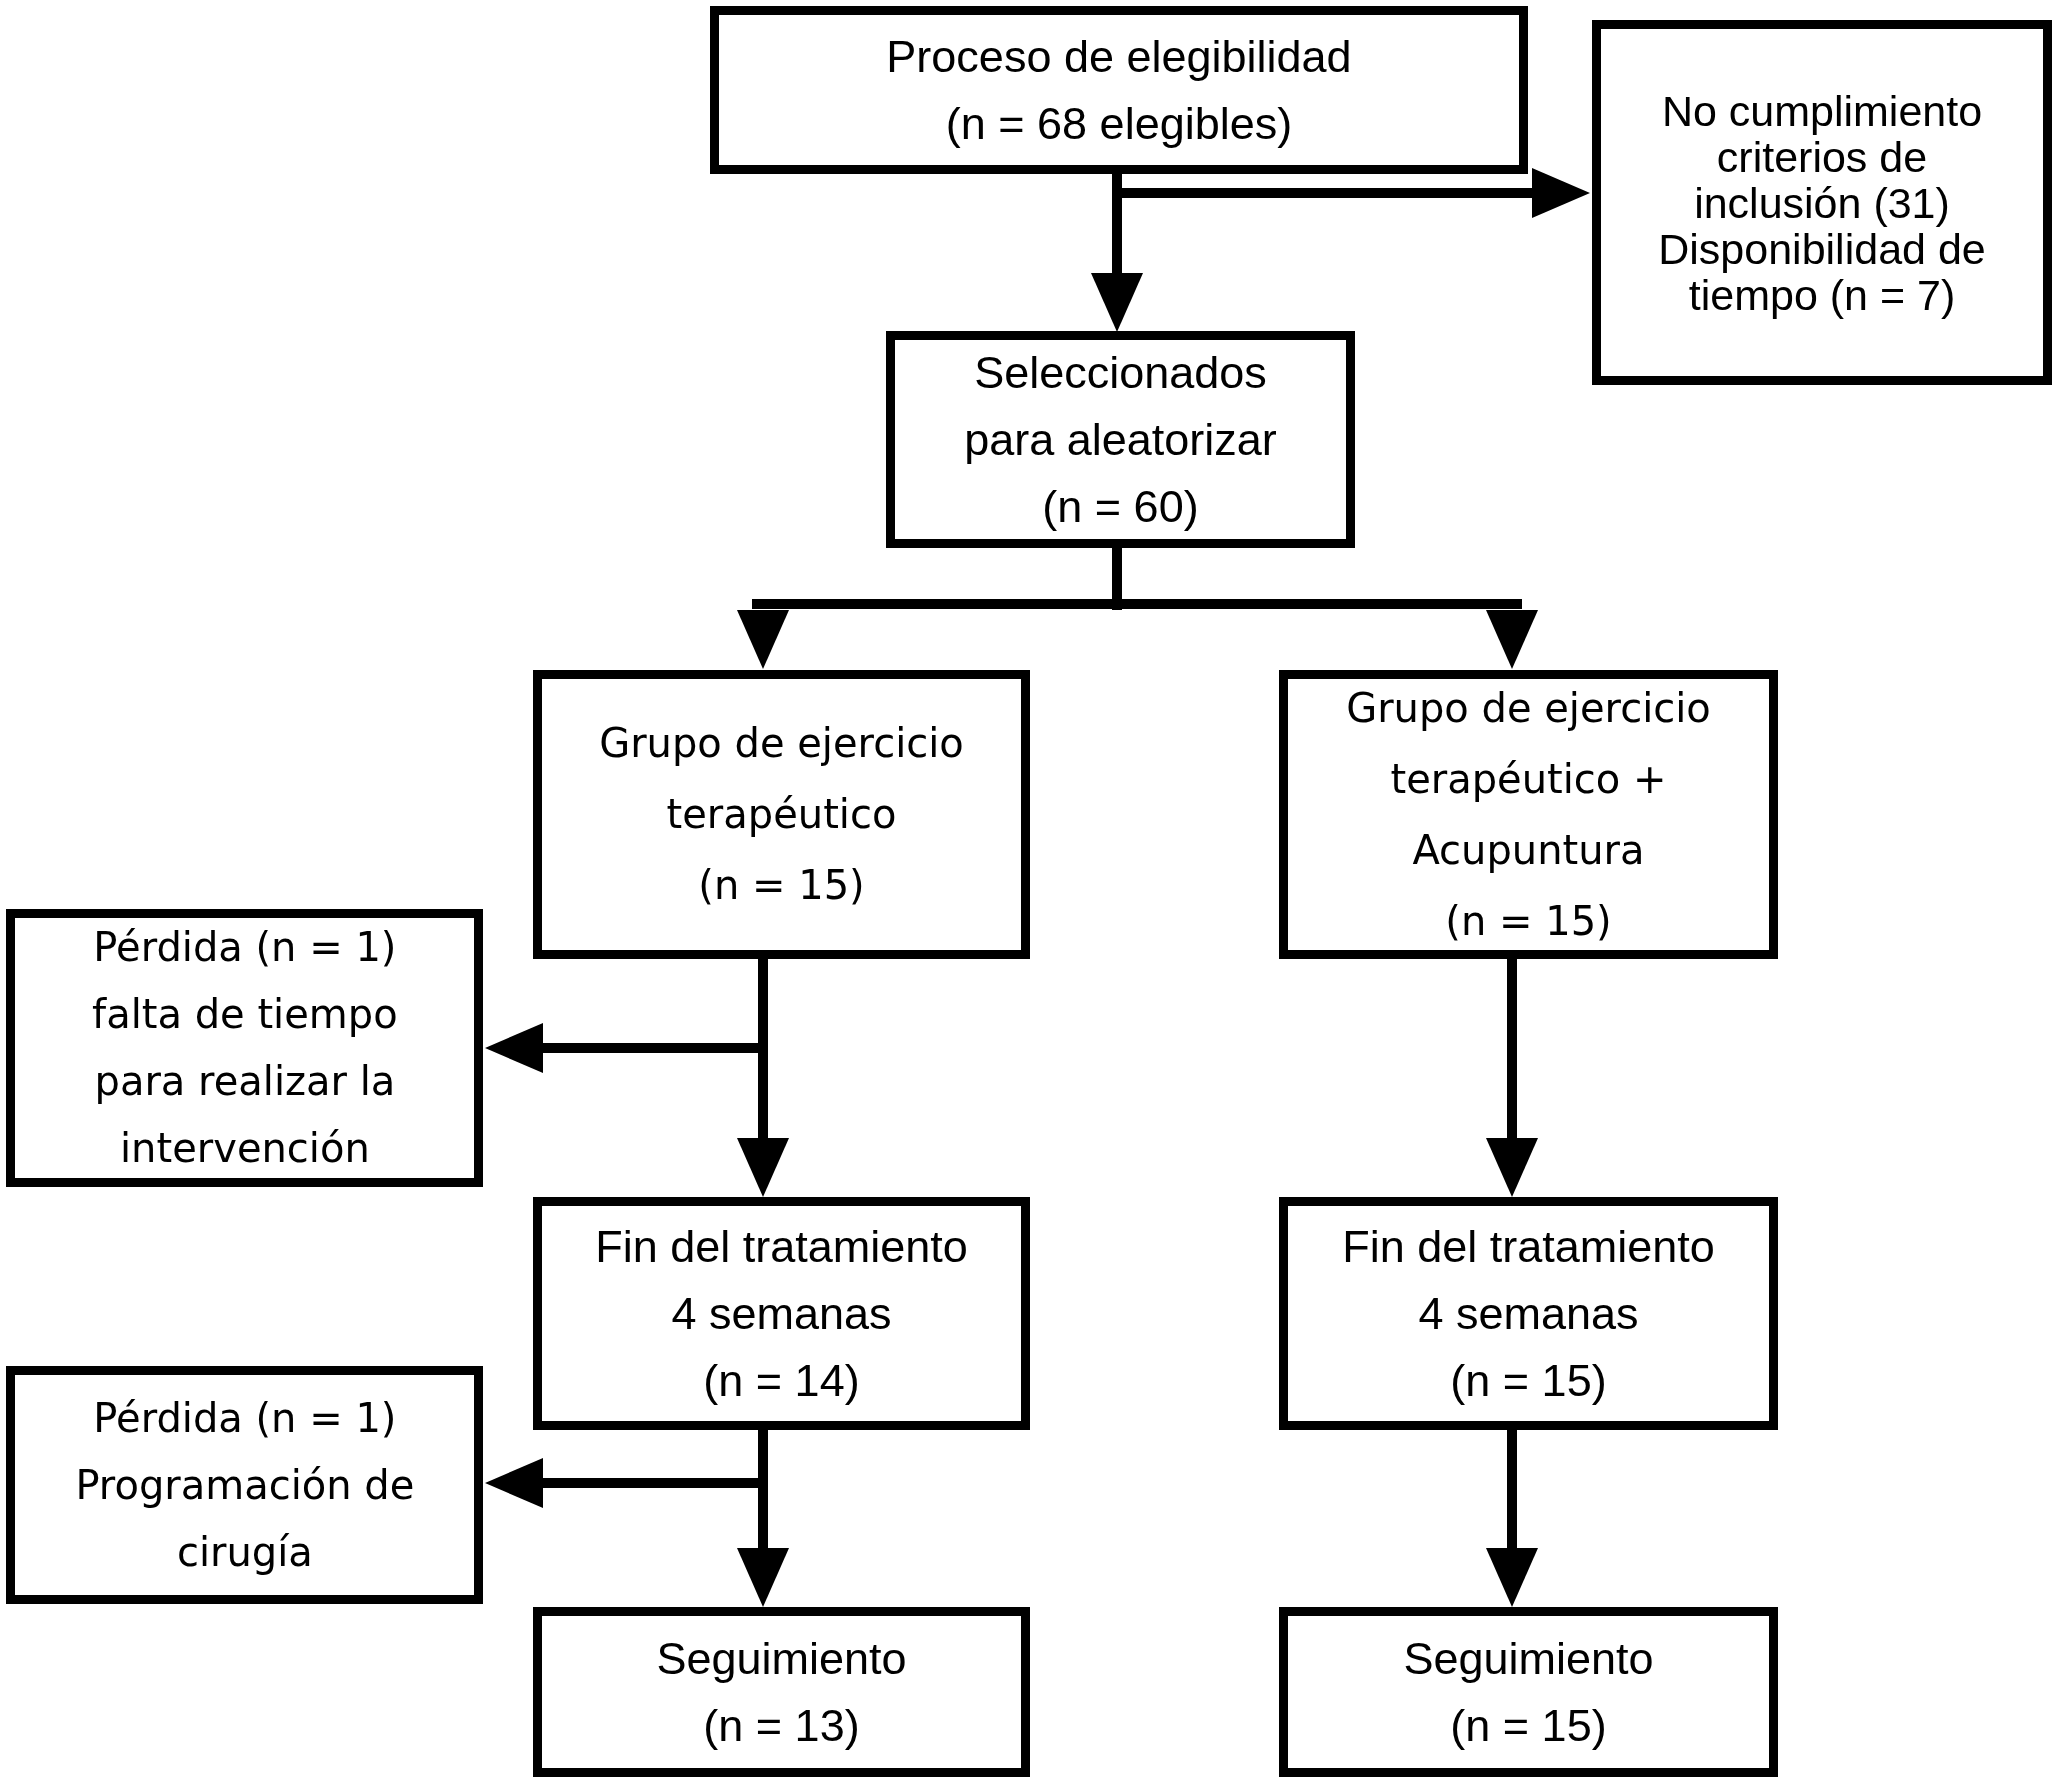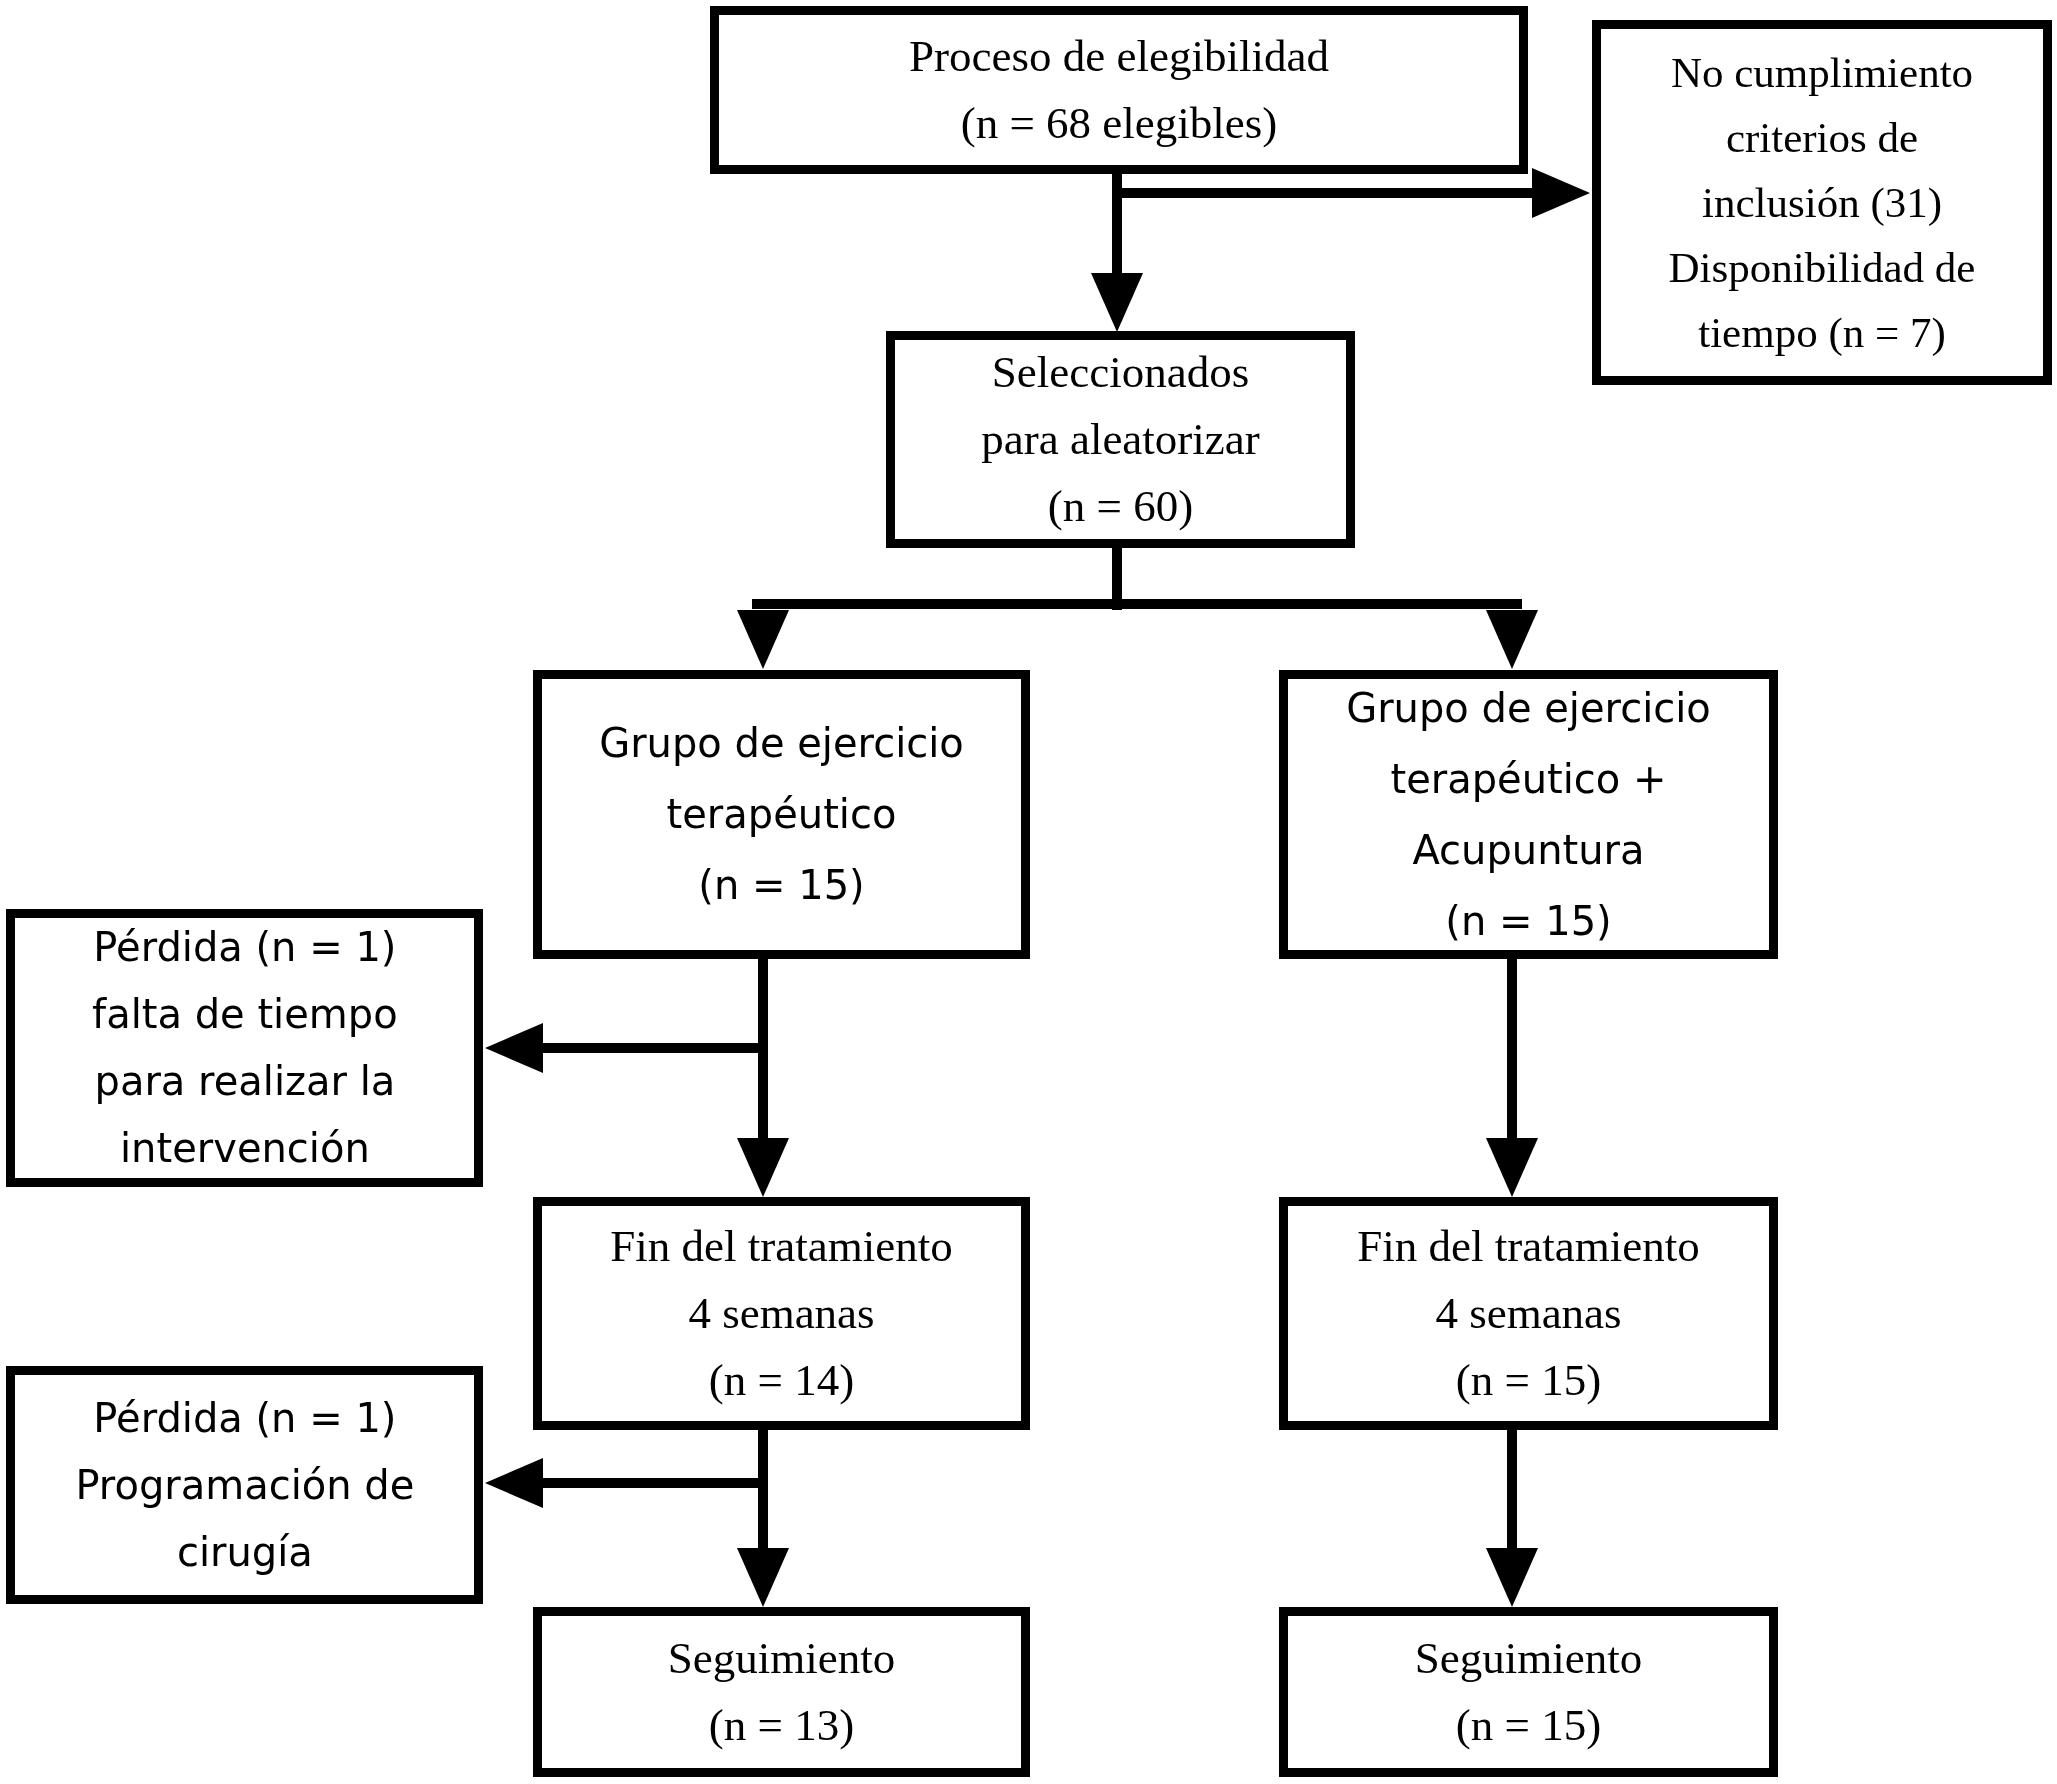--- a/index.html
+++ b/index.html
@@ -24,31 +24,31 @@
     justify-content: center;
     text-align: center;
     color: #000000;
   }
   .box .txt {
     white-space: pre-line;
     display: block;
     width: 100%;
   }
   .narrow {
-    font-family: Liberation Serif, serif;
+    font-family: Liberation Sans, sans-serif;
     font-size: 45px;
     line-height: 67px;
   }
   .round {
     font-family: "DejaVu Sans", sans-serif;
     font-size: 40px;
     line-height: 67px;
   }
   .round.grp { line-height: 71px; }
-  .exclusion-text { line-height: 65px; font-size: 43px; }
+  .exclusion-text { line-height: 46px; font-size: 43px; }
   .line {
     position: absolute;
     background: #000000;
   }
   .arr {
     position: absolute;
     width: 0;
     height: 0;
   }
   .arr-down {

